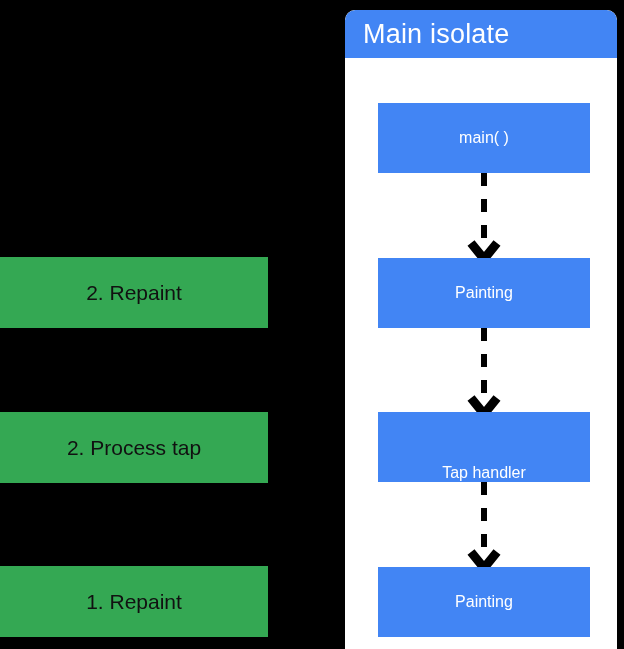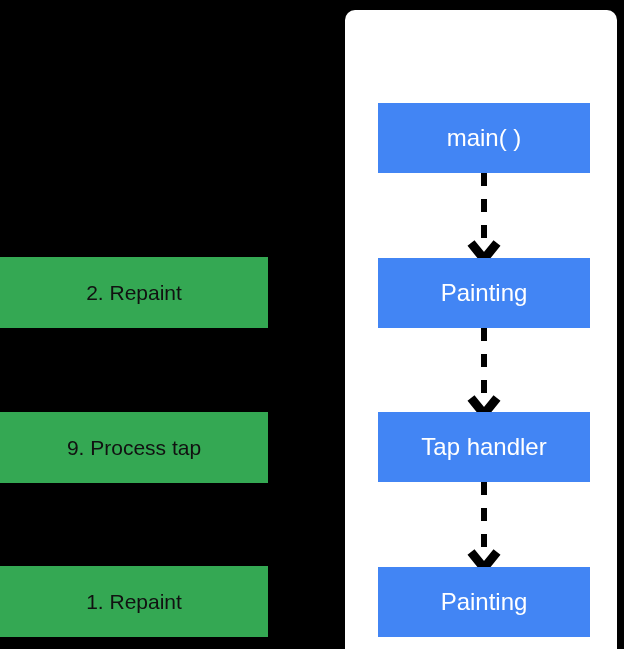--- a/index.html
+++ b/index.html
@@ -59,26 +59,26 @@
   .bluebox {
     position: absolute;
     left: 33px;              
     width: 212px;            
     height: 70px;
     background: #4285f4;
     display: flex;
     align-items: center;
     justify-content: center;
     color: #ffffff;
-    font-size: 24px;
+    font-size: 16px;
     white-space: nowrap;
   }
   .bluebox.b0 { top: 93px;  }   
   .bluebox.b1 { top: 248px; }   
-  .bluebox.b2 { top: 402px; }   
+  .bluebox.b2 { top: 402px; align-items: flex-end; }   
   .bluebox.b3 { top: 557px; }   
 
   
   .dashconn {
     position: absolute;
     left: 119px;             
     width: 40px;
     height: 90px;
   }
   .dashconn.d0 { top: 163px; }  
@@ -118,41 +118,44 @@
 </style>
 </head>
 <body>
 
 <div id="stage">
 
   <div class="greenbox g0">
     <span>2. Repaint</span>
   </div>
   <div class="greenbox g1">
-    <span>9. Process tap</span>
+    <span>2. Process tap</span>
   </div>
   <div class="greenbox g2">
     <span>1. Repaint</span>
   </div>
 
   <svg class="harrow h0" viewBox="0 0 38 20">
     <line x1="1" y1="10" x2="30" y2="10" stroke="#000000" stroke-width="2.4"></line>
     <polyline points="24,3 33,10 24,17" fill="none" stroke="#000000" stroke-width="3" stroke-linecap="square" stroke-linejoin="miter"></polyline>
   </svg>
   <svg class="harrow h1" viewBox="0 0 38 20">
     <line x1="1" y1="10" x2="30" y2="10" stroke="#000000" stroke-width="2.4"></line>
     <polyline points="24,3 33,10 24,17" fill="none" stroke="#000000" stroke-width="3" stroke-linecap="square" stroke-linejoin="miter"></polyline>
   </svg>
   <svg class="harrow h2" viewBox="0 0 38 20">
     <line x1="1" y1="10" x2="30" y2="10" stroke="#000000" stroke-width="2.4"></line>
     <polyline points="24,3 33,10 24,17" fill="none" stroke="#000000" stroke-width="3" stroke-linecap="square" stroke-linejoin="miter"></polyline>
   </svg>
 
   <div class="card">
 
+    <div class="card-header">
+      <div class="card-header-title">Main isolate</div>
+    </div>
 
     <div class="bluebox b0">
       <span>main( )</span>
     </div>
 
     <svg class="dashconn d0" viewBox="0 0 40 90">
       <line x1="20" y1="0" x2="20" y2="72" stroke="#000000" stroke-width="6" stroke-dasharray="13 13"></line>
       <polyline points="7,70 20,86 33,70" fill="none" stroke="#000000" stroke-width="9" stroke-linecap="butt" stroke-linejoin="miter"></polyline>
     </svg>
 

